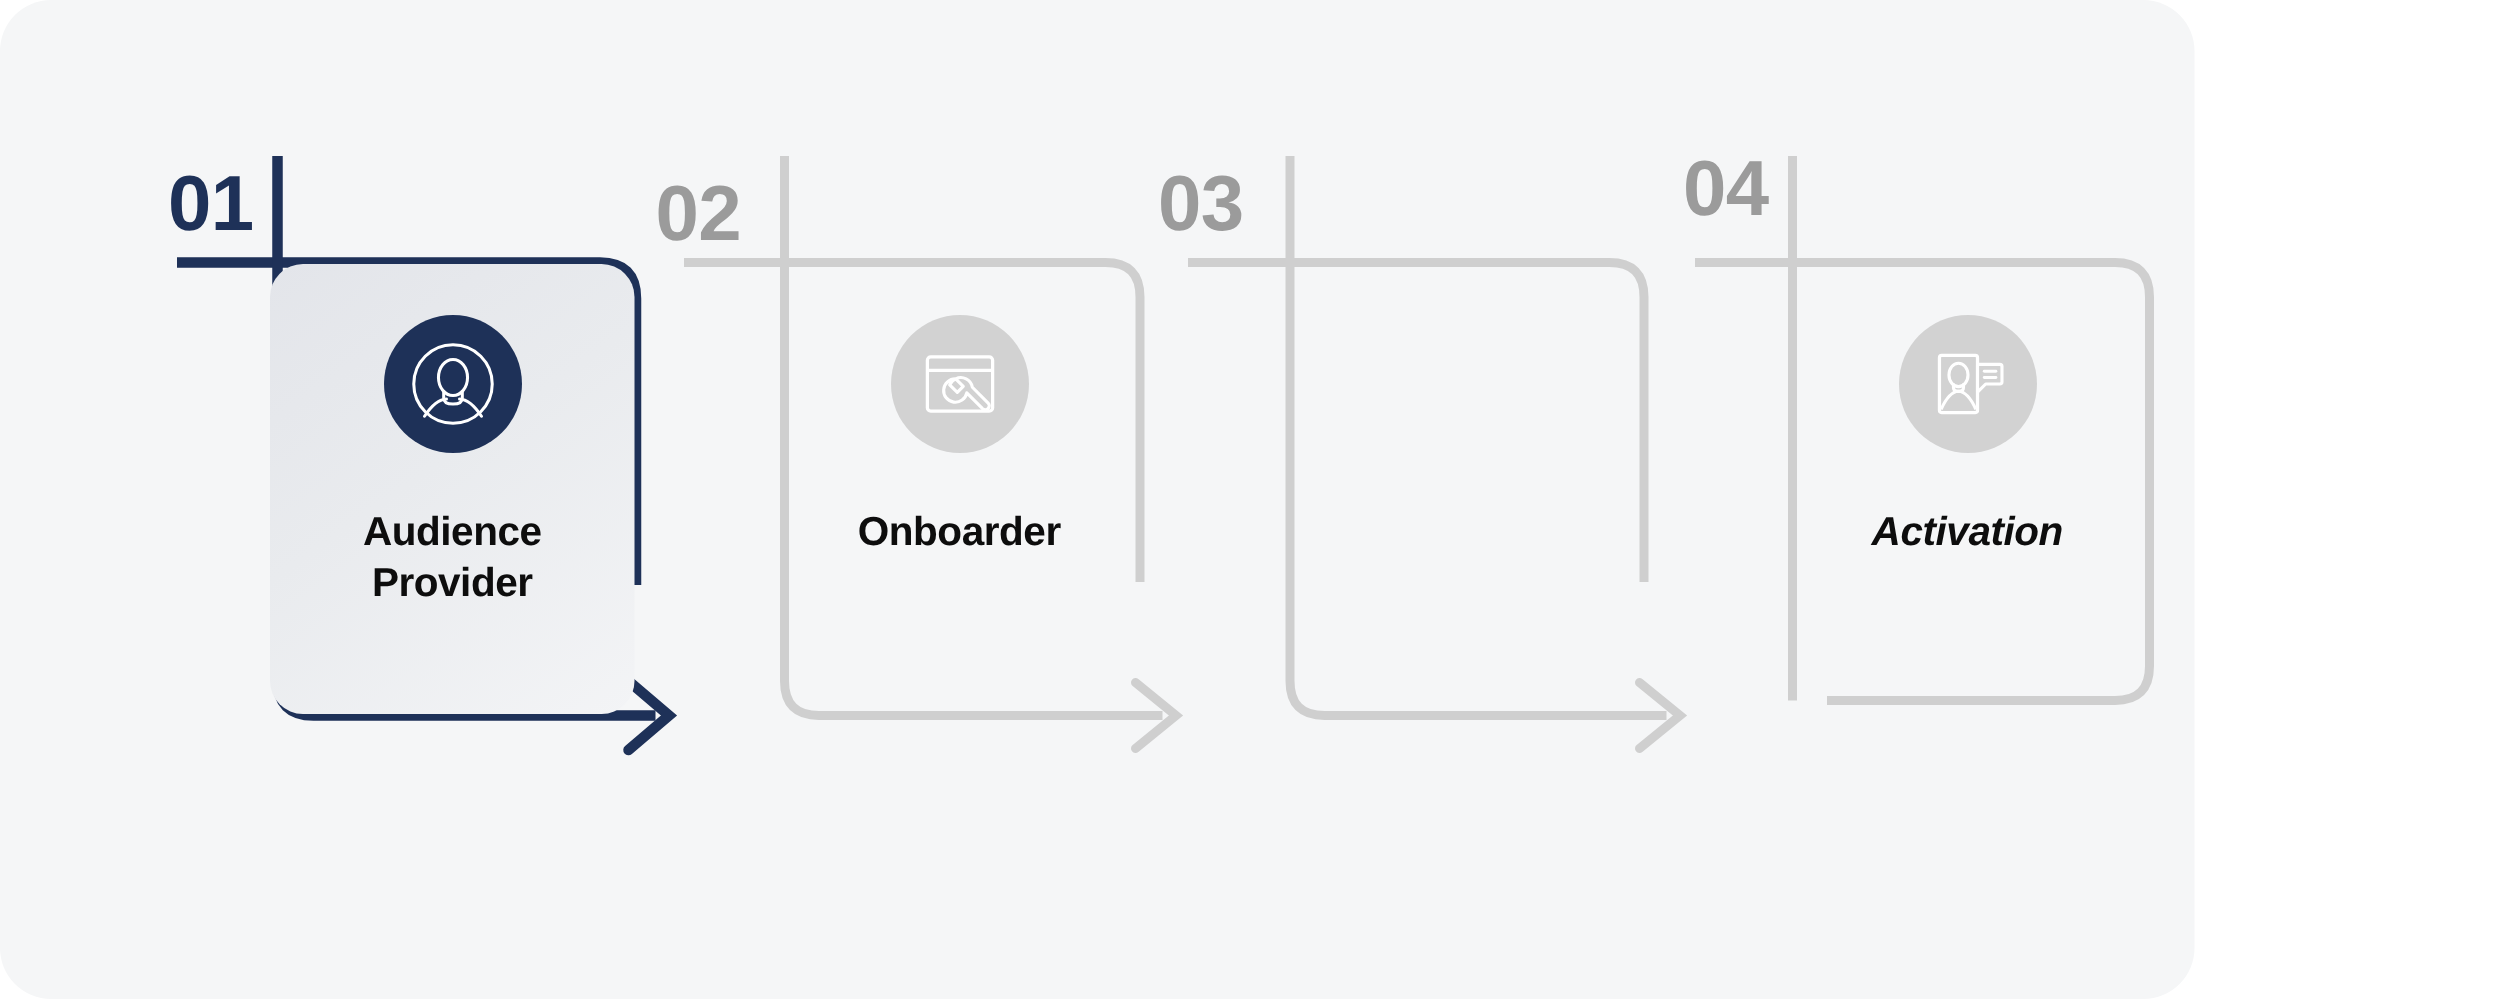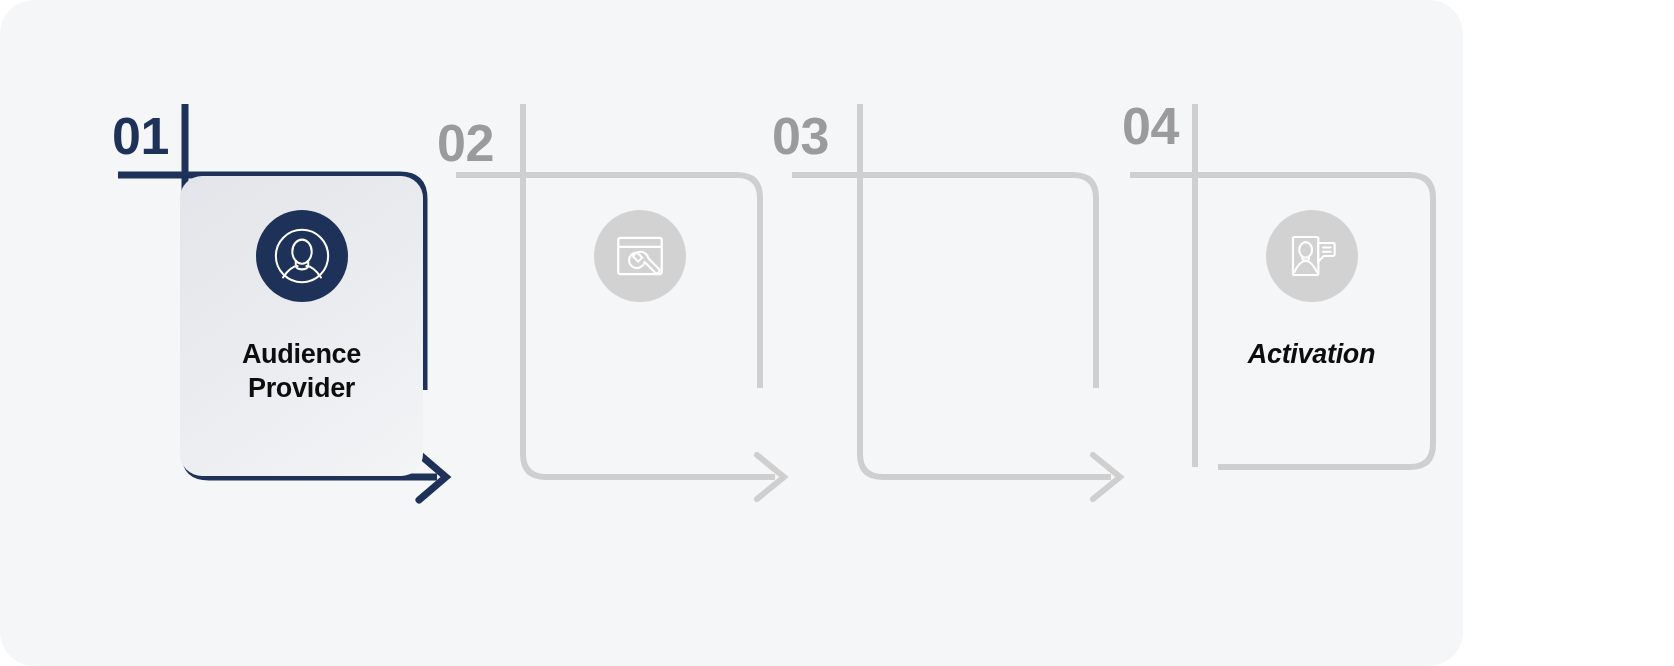--- a/index.html
+++ b/index.html
@@ -139,20 +139,21 @@
   <div class="step-number inactive" style="left:437px; top:117px;">02</div>
 
   <div class="card inactive" style="left:518px; top:176px;">
     <div class="icon-circle inactive">
       <svg width="58" height="58" viewBox="0 0 64 64" aria-hidden="true">
         <rect x="8" y="12" width="48" height="40" rx="2.5" fill="none" stroke="#ffffff" stroke-width="2.4"></rect>
         <line x1="8" y1="22" x2="56" y2="22" stroke="#ffffff" stroke-width="2.4"></line>
         <path d="M28.8 28.2 a8.6 8.6 0 1 0 8.2 10.3 l11.6 11.6 a2.9 2.9 0 0 0 4.1 -4.1 L41.1 34.4 a8.6 8.6 0 0 0 -12.3 -6.2 l5.6 5.6 l-4.4 4.4 l-5.6 -5.6 a8.6 8.6 0 0 1 4.4 -4.4 z" fill="none" stroke="#ffffff" stroke-width="2.3" stroke-linejoin="round"></path>
       </svg>
     </div>
+    <div class="card-title">Onboarder</div>
   </div>
 
   <div class="step-number inactive" style="left:772px; top:110px;">03</div>
 
 
   <div class="step-number inactive" style="left:1110px; top:100px;margin-left:12px;">04</div>
 
   <div class="card inactive" style="left:1190px; top:176px;font-style:italic;">
     <div class="icon-circle inactive">
       <svg width="58" height="58" viewBox="0 0 64 64" aria-hidden="true">

